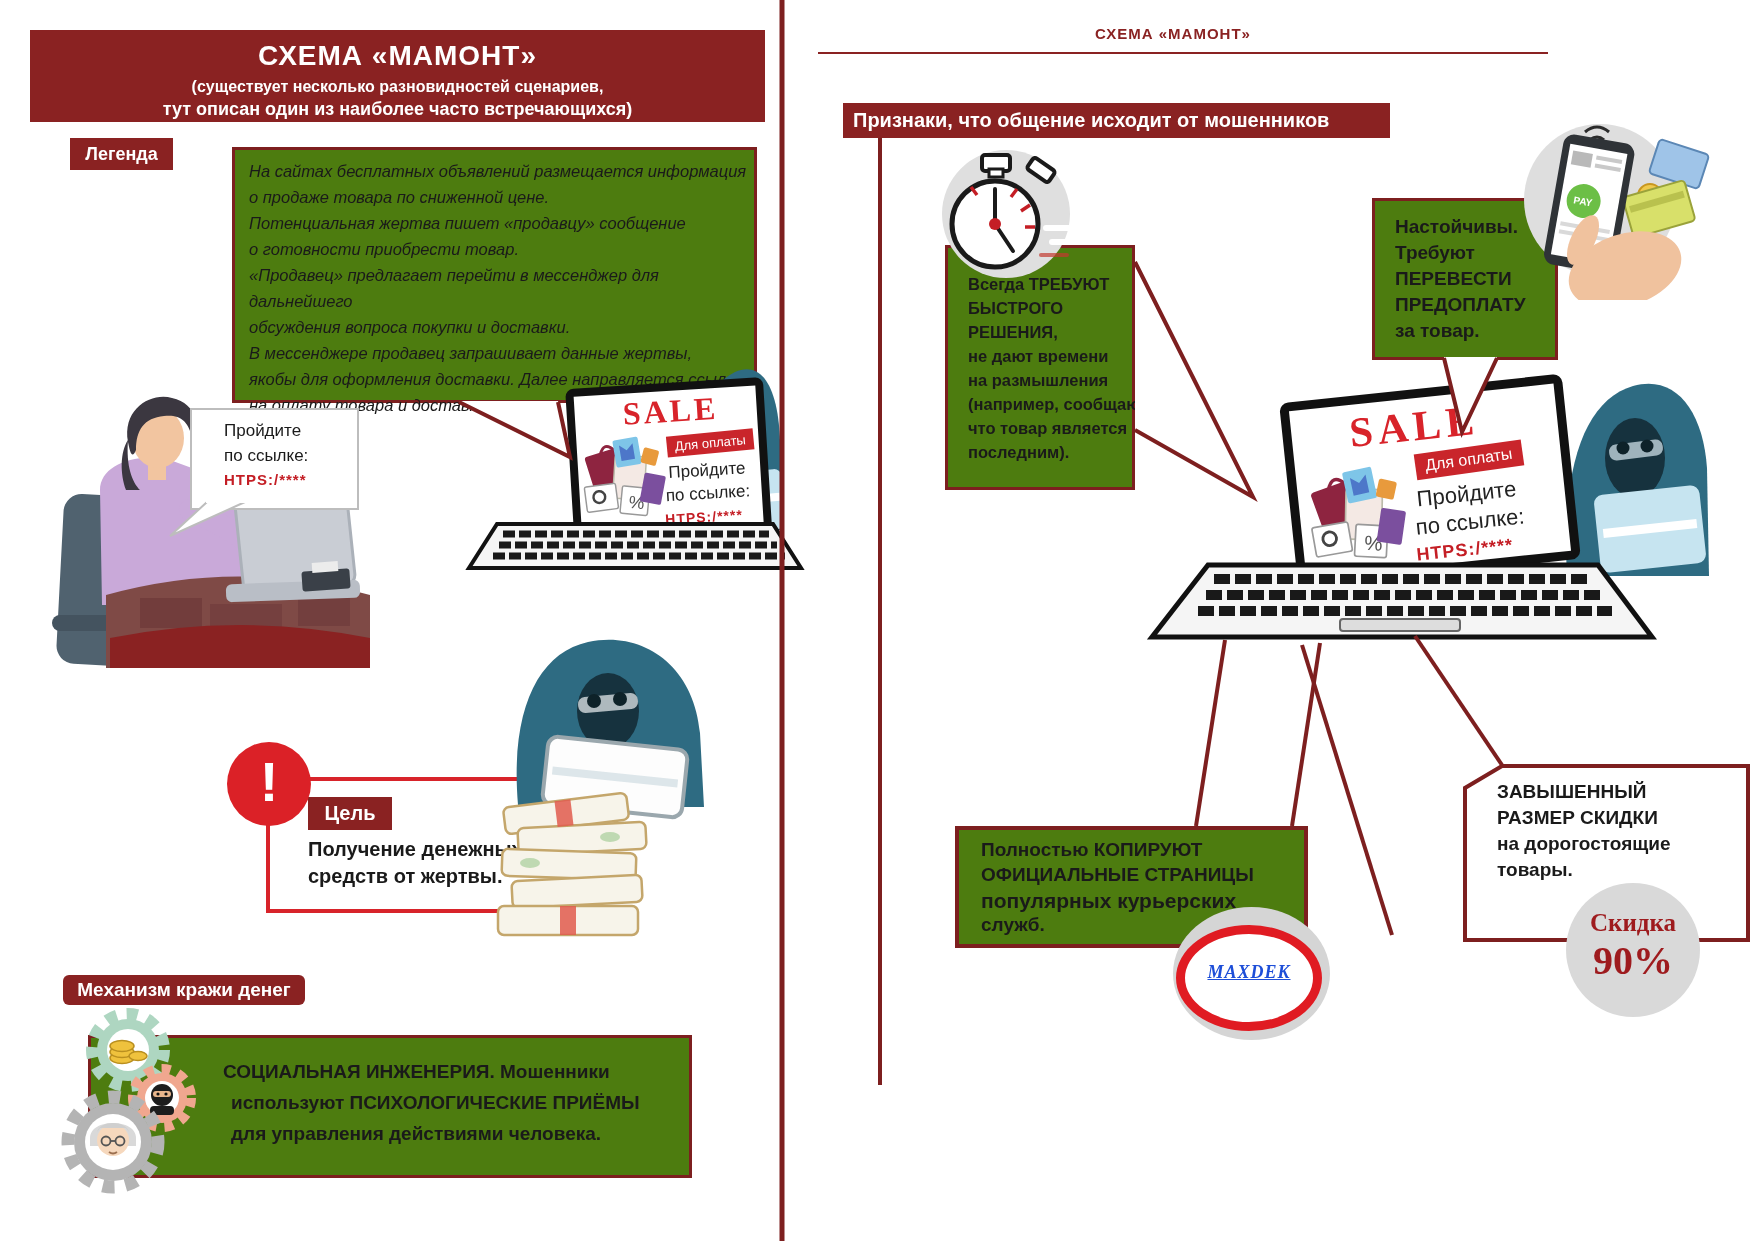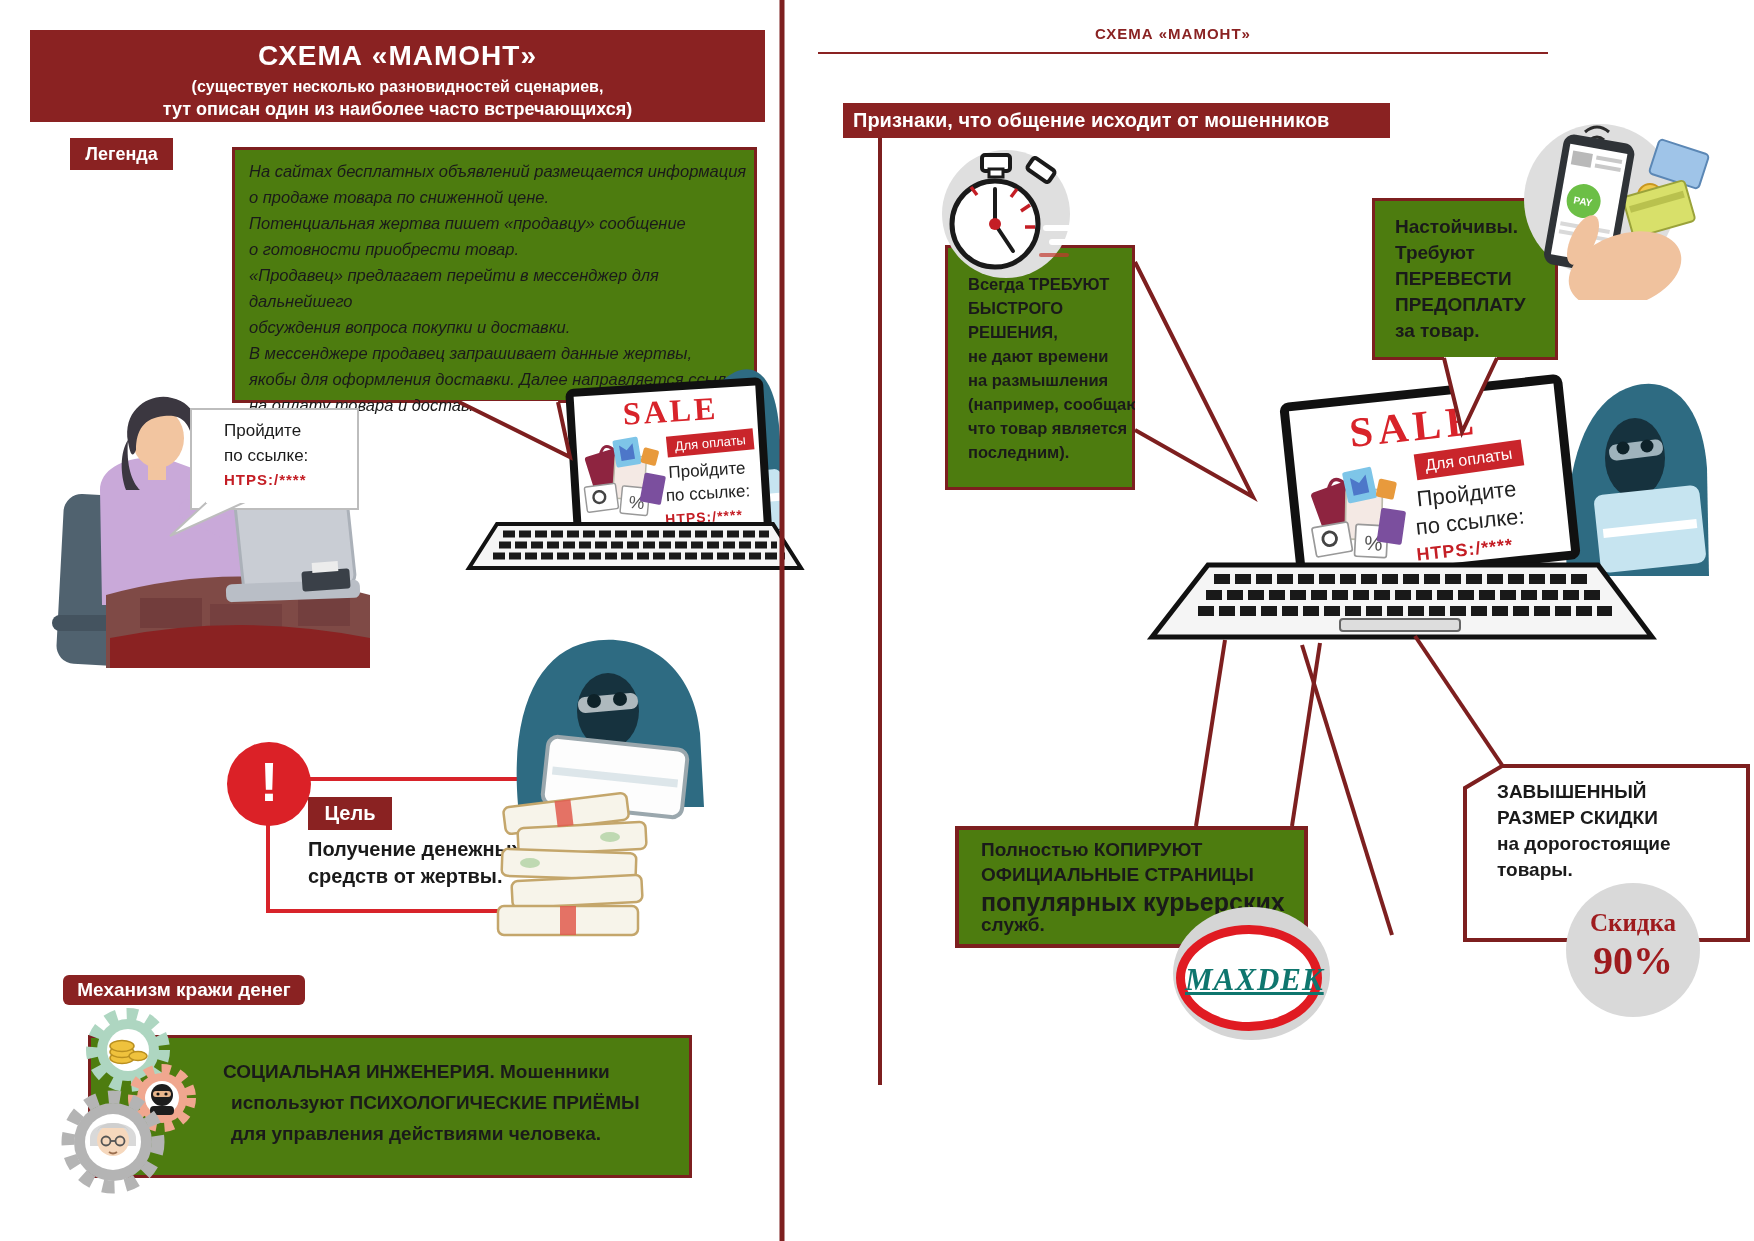--- a/index.html
+++ b/index.html
@@ -294,29 +294,29 @@
     <path d="M68 10 L458 10 L512 82 L12 82 Z" fill="#F5F5F5" stroke="#111" stroke-width="5"></path>
     <path d="M74 24 H452" stroke="#191919" stroke-width="10" stroke-dasharray="16 5"></path>
     <path d="M66 40 H462" stroke="#191919" stroke-width="10" stroke-dasharray="16 5"></path>
     <path d="M58 56 H472" stroke="#191919" stroke-width="10" stroke-dasharray="16 5"></path>
     <rect x="200" y="64" width="120" height="12" rx="3" fill="#DDD" stroke="#666" stroke-width="2"></rect>
   </svg>
 
   <div class="box" style="left:955px;top:826px;width:353px;height:122px;border-width:4px;">
     <div class="line b" style="position:absolute;left:22px;top:10px;font-size:19px;">Полностью КОПИРУЮТ</div>
     <div class="line b" style="position:absolute;left:22px;top:35px;font-size:19px;">ОФИЦИАЛЬНЫЕ СТРАНИЦЫ</div>
-    <div class="line b" style="position:absolute;left:22px;top:60px;font-size:25px;">популярных курьерских</div>
+    <div class="line b" style="position:absolute;left:22px;top:60px;font-size:21px;">популярных курьерских</div>
     <div class="line b" style="position:absolute;left:22px;top:85px;font-size:19px;">служб.</div>
   </div>
 
   <div class="abs" style="left:1173px;top:907px;width:157px;height:133px;border-radius:50%;background:#D5D5D5;z-index:5;"></div>
   <div class="abs" style="left:1176px;top:925px;width:146px;height:106px;border-radius:50%;background:#fff;border:9px solid #E01B22;
               z-index:6;box-sizing:border-box;text-align:center;">
     <span style="display:inline-block;margin-top:28px;font-family:'Liberation Serif',serif;font-style:italic;font-weight:bold;
-                 font-size:31px;color:#0f766e;text-decoration:underline;letter-spacing:1px;">MAXDEK</span>
+                 font-size:18px;color:#1d4ed8;text-decoration:underline;letter-spacing:1px;">MAXDEK</span>
   </div>
 
   <div class="abs" style="left:1497px;top:782px;z-index:5;">
     <div class="line b" style="font-size:19px;margin-bottom:7px;">ЗАВЫШЕННЫЙ</div>
     <div class="line b" style="font-size:19px;margin-bottom:7px;">РАЗМЕР СКИДКИ</div>
     <div class="line b" style="font-size:19px;margin-bottom:7px;">на дорогостоящие</div>
     <div class="line b" style="font-size:19px;">товары.</div>
   </div>
 
   <div class="abs" style="left:1566px;top:883px;width:134px;height:134px;border-radius:50%;background:#D9D9D9;z-index:6;text-align:center;

